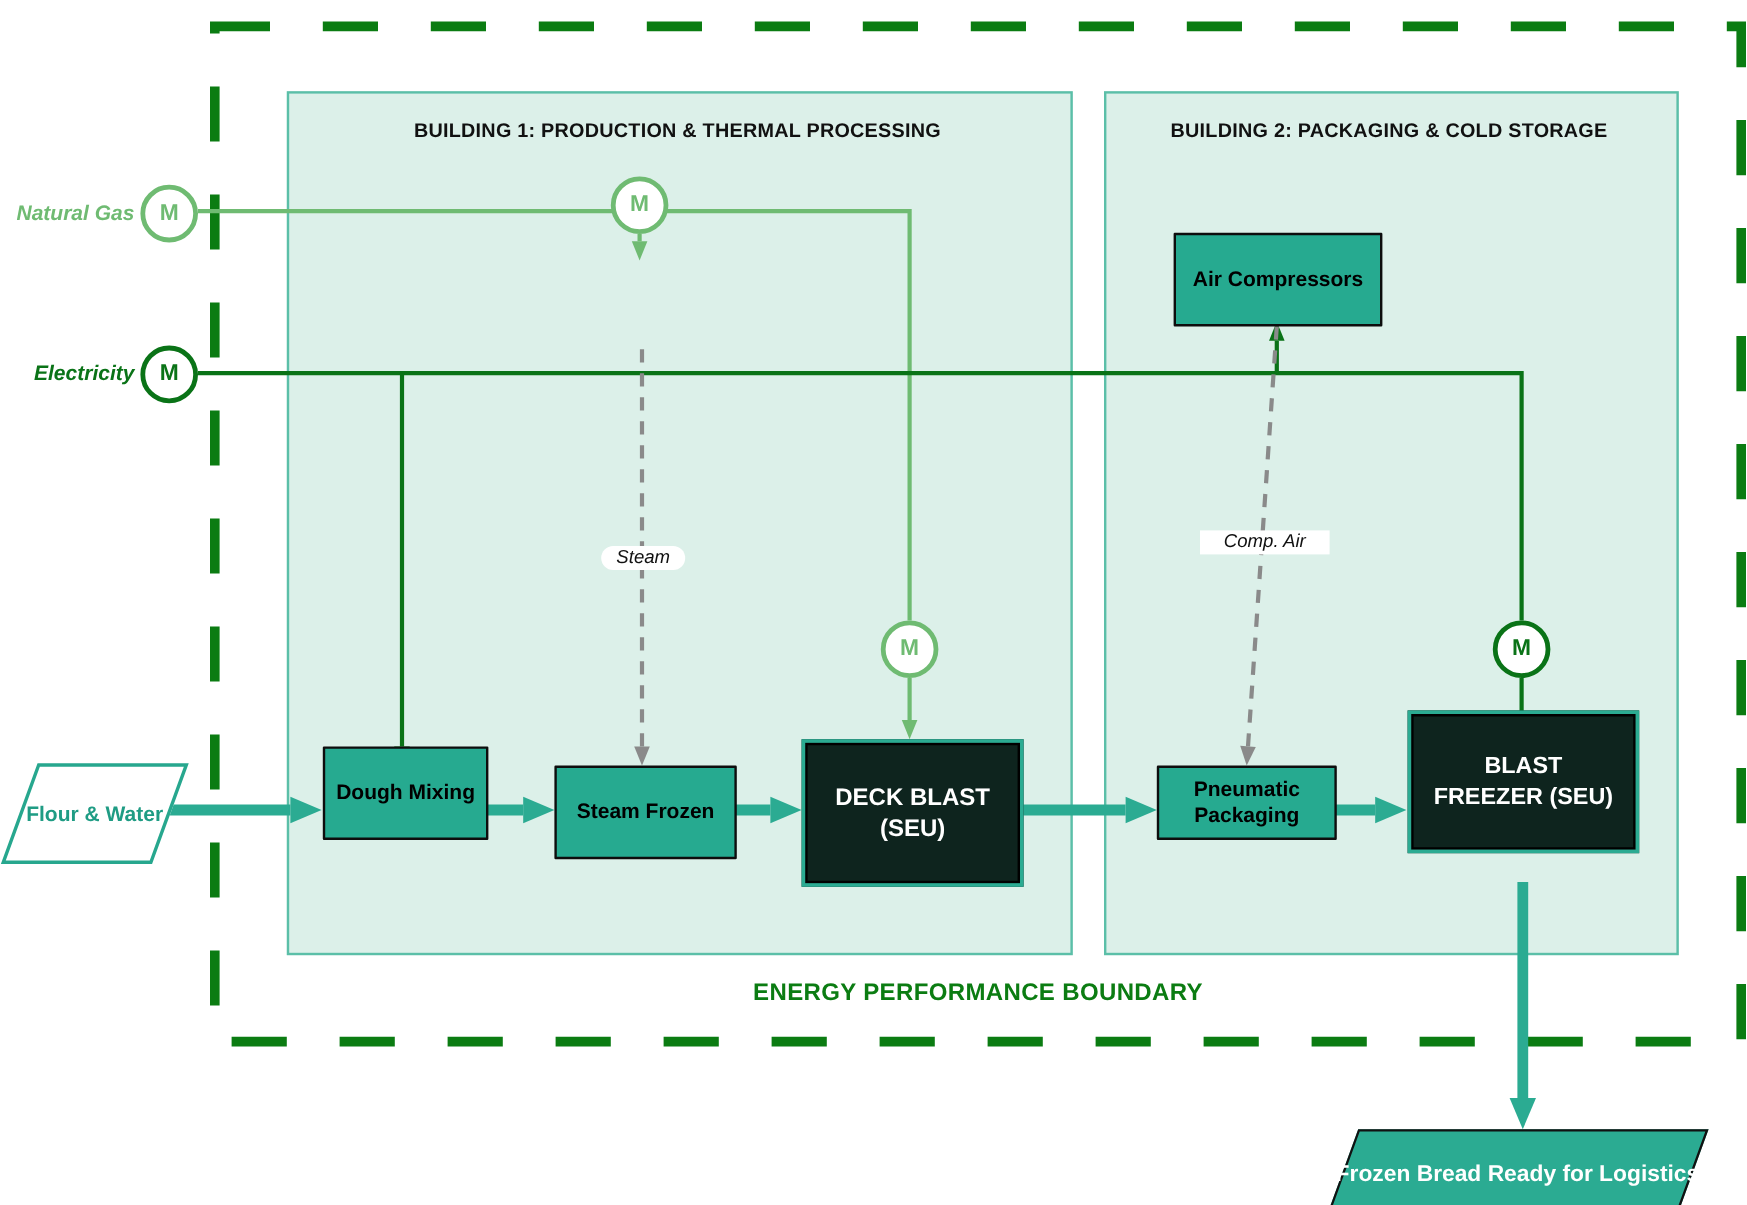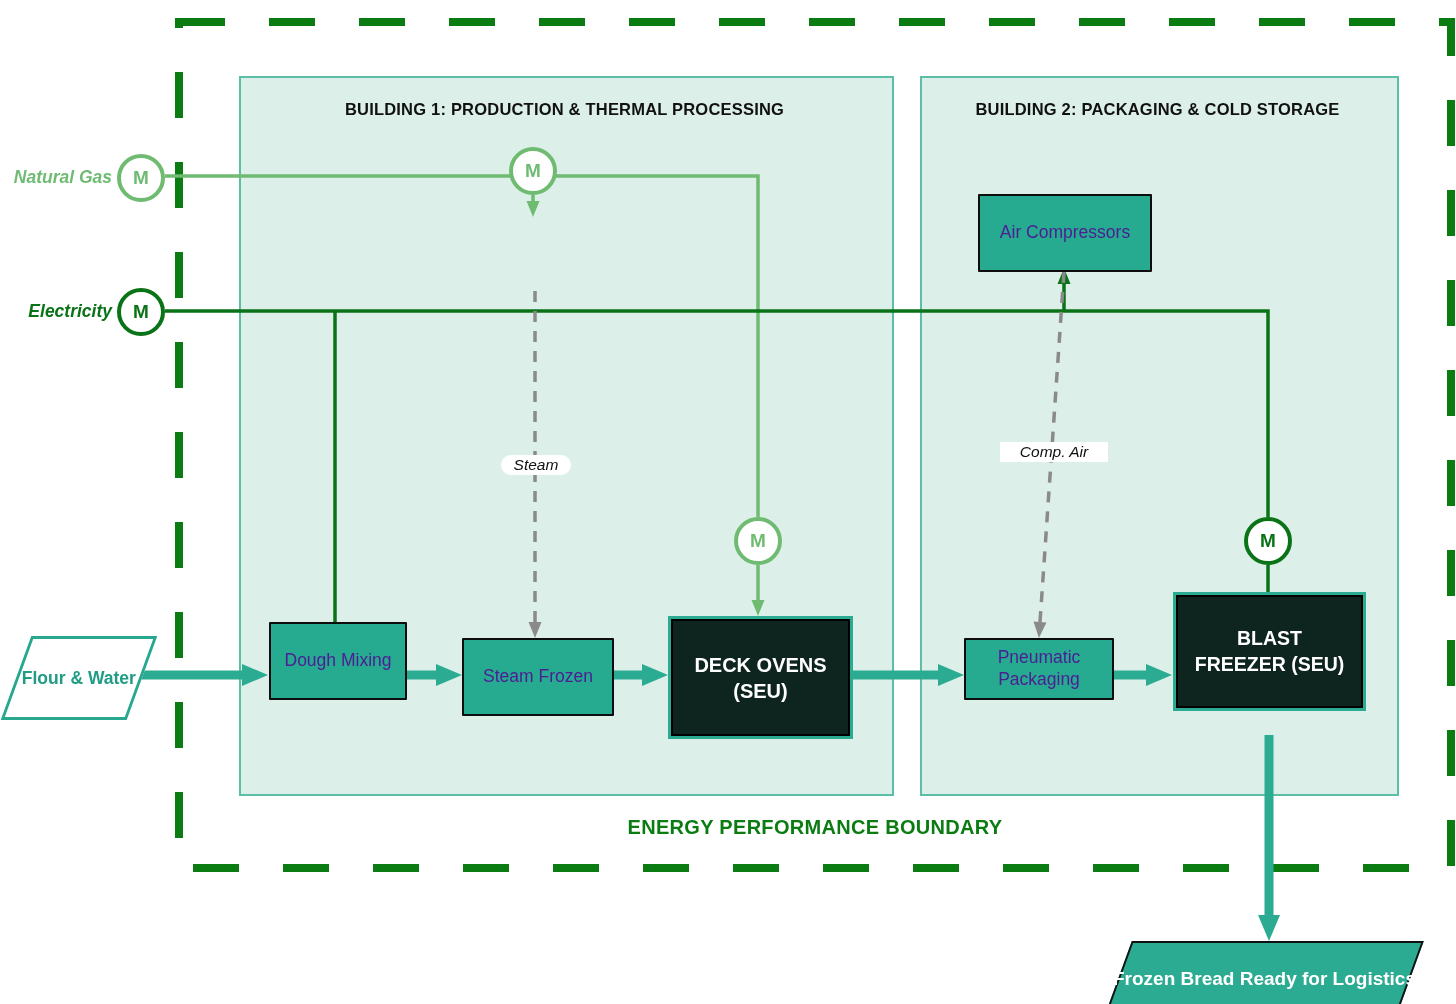--- a/index.html
+++ b/index.html
@@ -8,21 +8,21 @@
     font-family:"Liberation Sans",sans-serif;background:#ffffff;margin-top:14px;
   }
   .building{position:absolute;background:#dcf0e9;border:2px solid #5bbfa8;z-index:1;}
   .building-title{
     position:absolute;z-index:3;text-align:center;font-weight:bold;
     font-size:16.5px;color:#111;letter-spacing:.2px;
   }
   #edges{position:absolute;left:0;top:0;z-index:2;}
   .box{
     position:absolute;z-index:3;display:flex;align-items:center;justify-content:center;
-    background:#26aa90;border:2px solid #0d0d0d;color:#4c1d95;font-weight:normal;
+    background:#26aa90;border:2px solid #0d0d0d;color:#000000;font-weight:bold;
     font-size:17.5px;text-align:center;line-height:1.25;border-radius:1px;
   }
   .dark-box{
     position:absolute;z-index:3;display:flex;align-items:center;justify-content:center;
     background:#0e241e;border:3px solid #2bab92;box-shadow:inset 0 0 0 2px #000;
     color:#fff;font-weight:bold;font-size:20px;text-align:center;line-height:1.3;
   }
   .meter{
     position:absolute;z-index:4;width:48px;height:48px;border-radius:50%;
     background:#fff;display:flex;align-items:center;justify-content:center;
@@ -123,21 +123,21 @@
   <div class="meter lt" style="left:734px;top:503px;">
       <span>M</span>
     </div>
   <div class="meter dk" style="left:1244px;top:503px;">
       <span>M</span>
     </div>
 
   <div class="box" style="left:978px;top:180px;width:170px;height:74px;">Air Compressors</div>
   <div class="box" style="left:269px;top:608px;width:134px;height:74px;">Dough Mixing</div>
   <div class="box" style="left:462px;top:624px;width:148px;height:74px;">Steam Frozen</div>
-  <div class="dark-box" style="left:668px;top:602px;width:179px;height:117px;">DECK OVENS (SEU)</div>
+  <div class="dark-box" style="left:668px;top:602px;width:179px;height:117px;">DECK BLAST (SEU)</div>
   <div class="box" style="left:964px;top:624px;width:150px;height:62px;padding:0 22px;box-sizing:border-box;">Pneumatic Packaging</div>
   <div class="dark-box" style="left:1173px;top:578px;width:193px;height:119px;font-size:19.5px;padding:0 18px;box-sizing:border-box;">BLAST FREEZER (SEU)</div>
 
   <div class="flow-label" style="left:501px;top:441px;width:62px;border-radius:10px;">Steam</div>
   <div class="flow-label" style="left:1000px;top:428px;width:100px;">Comp. Air</div>
 
   <div class="para" id="flour-para" style="left:16px;top:622px;width:120px;height:78px;">
     <span>Flour &amp; Water</span>
   </div>
   <div class="para" id="frozen-para" style="left:1118px;top:927px;width:288px;height:72px;">

